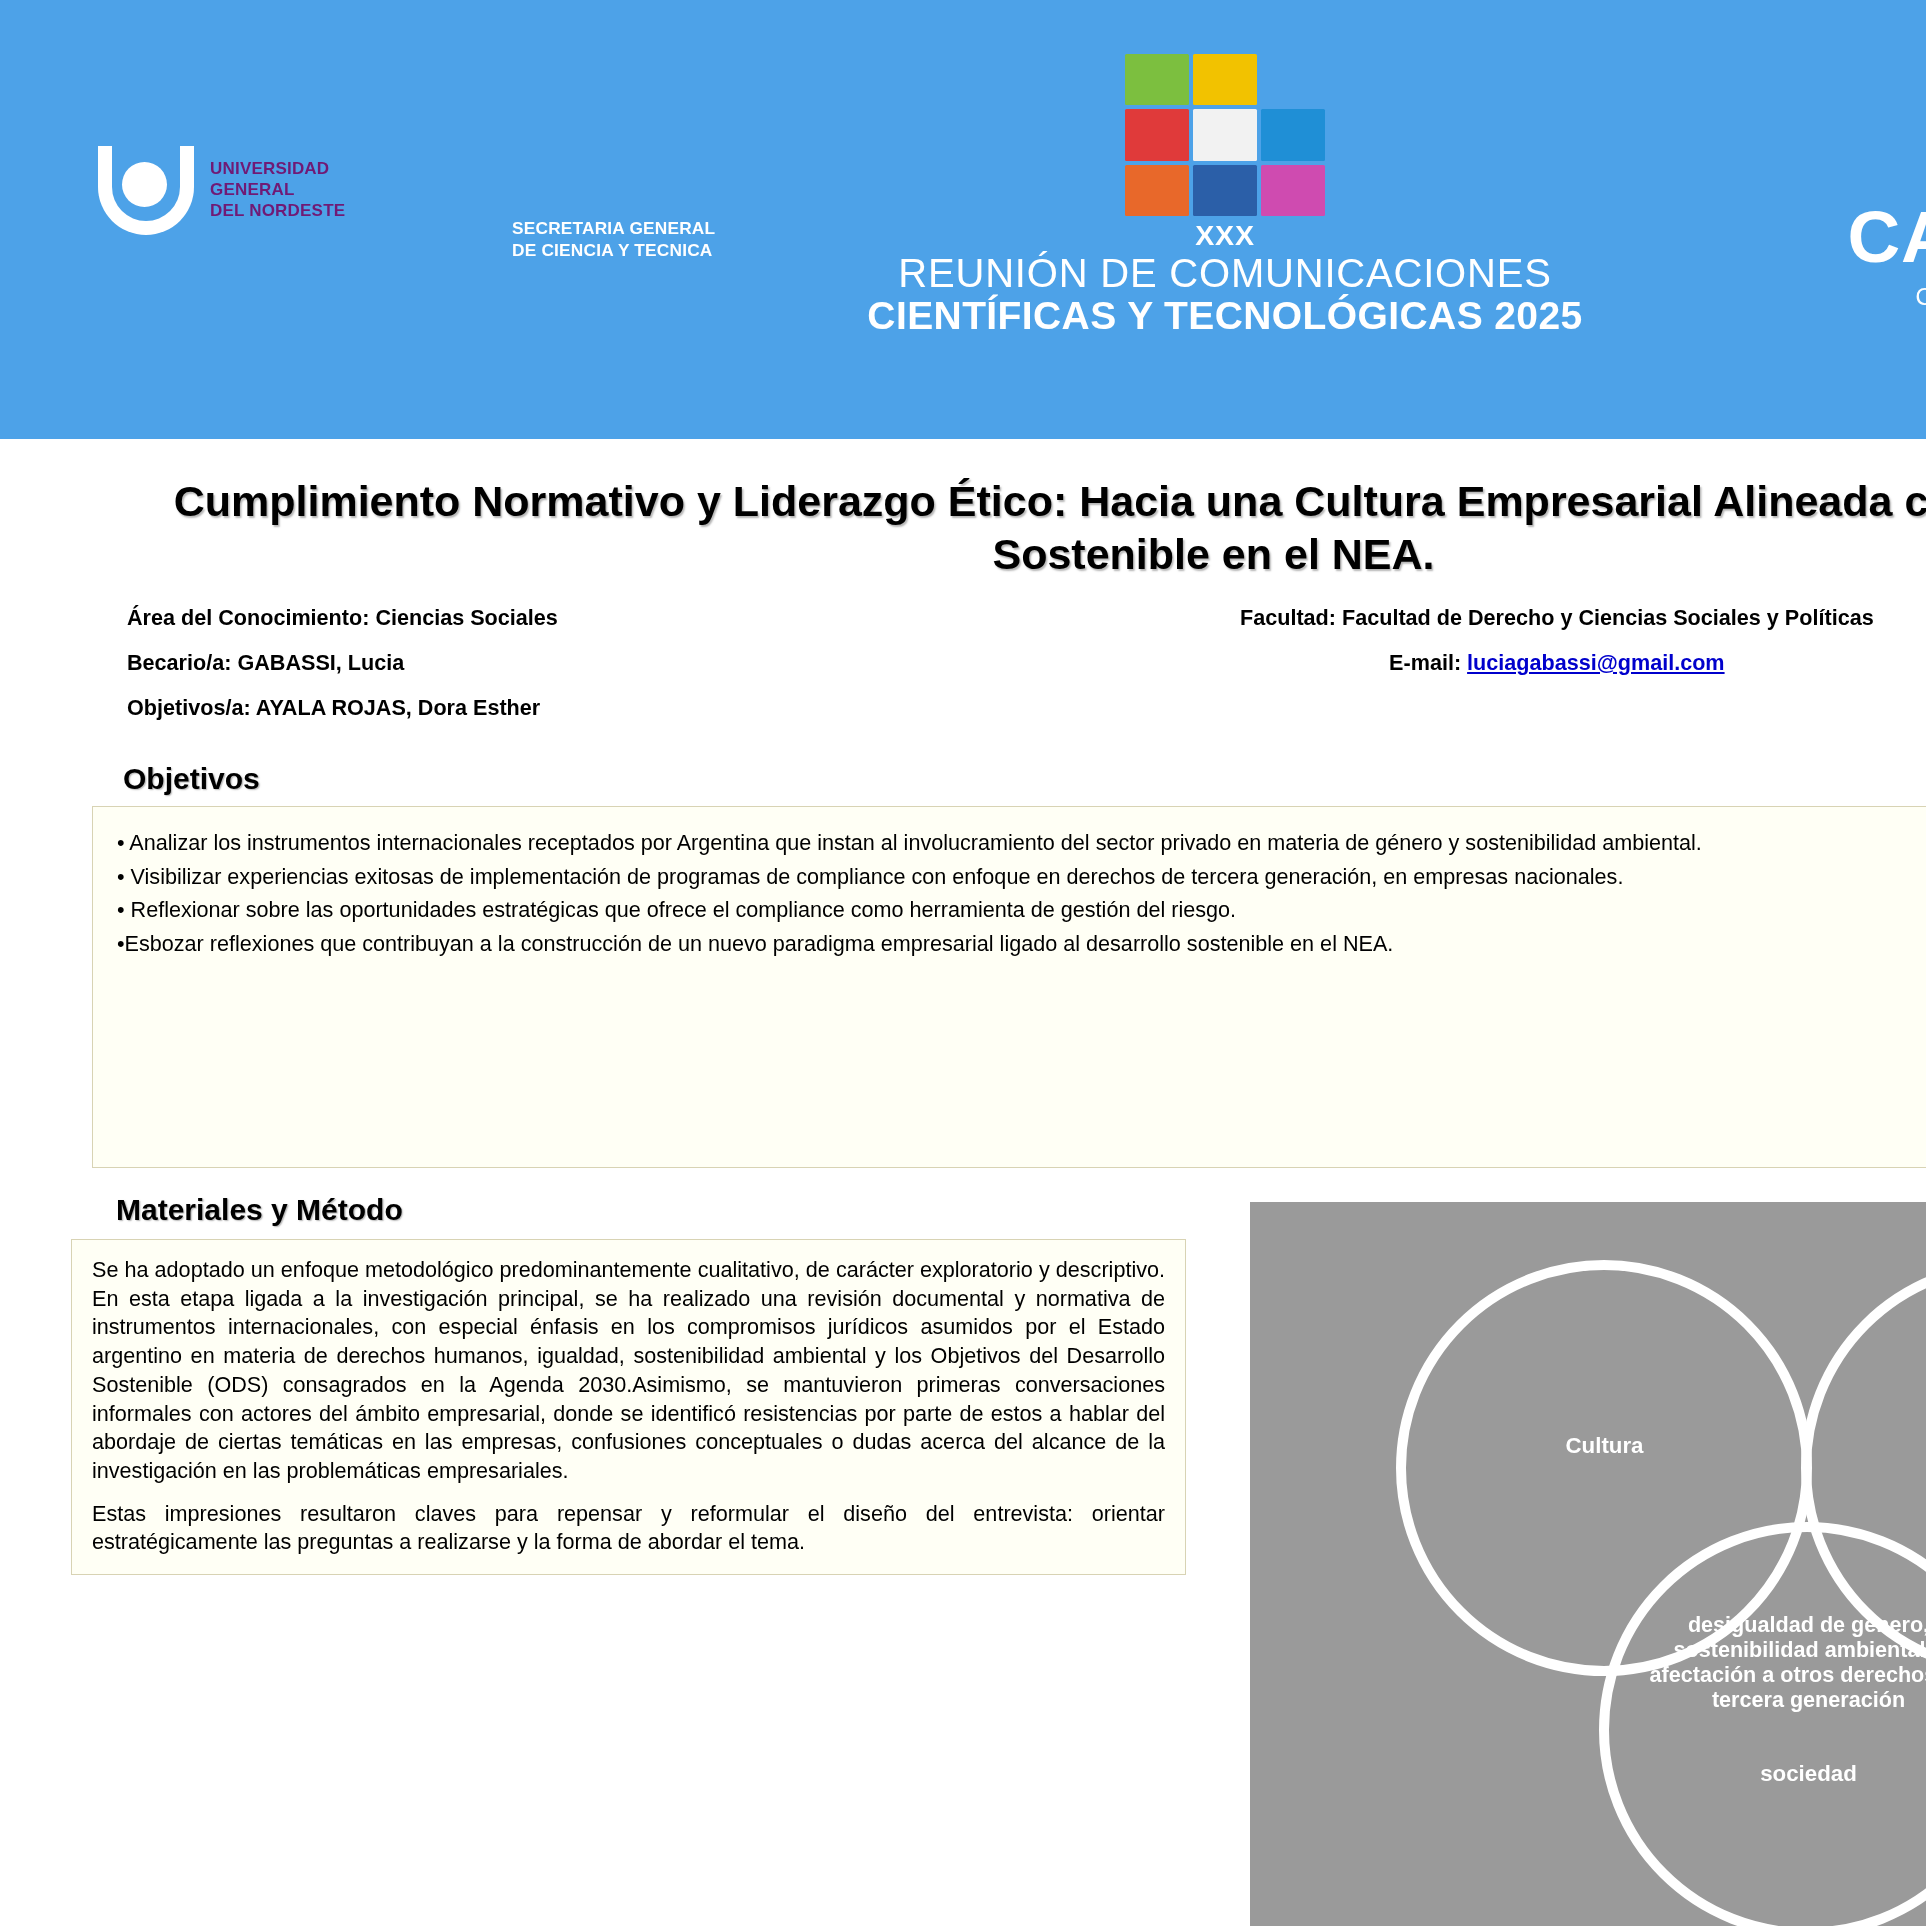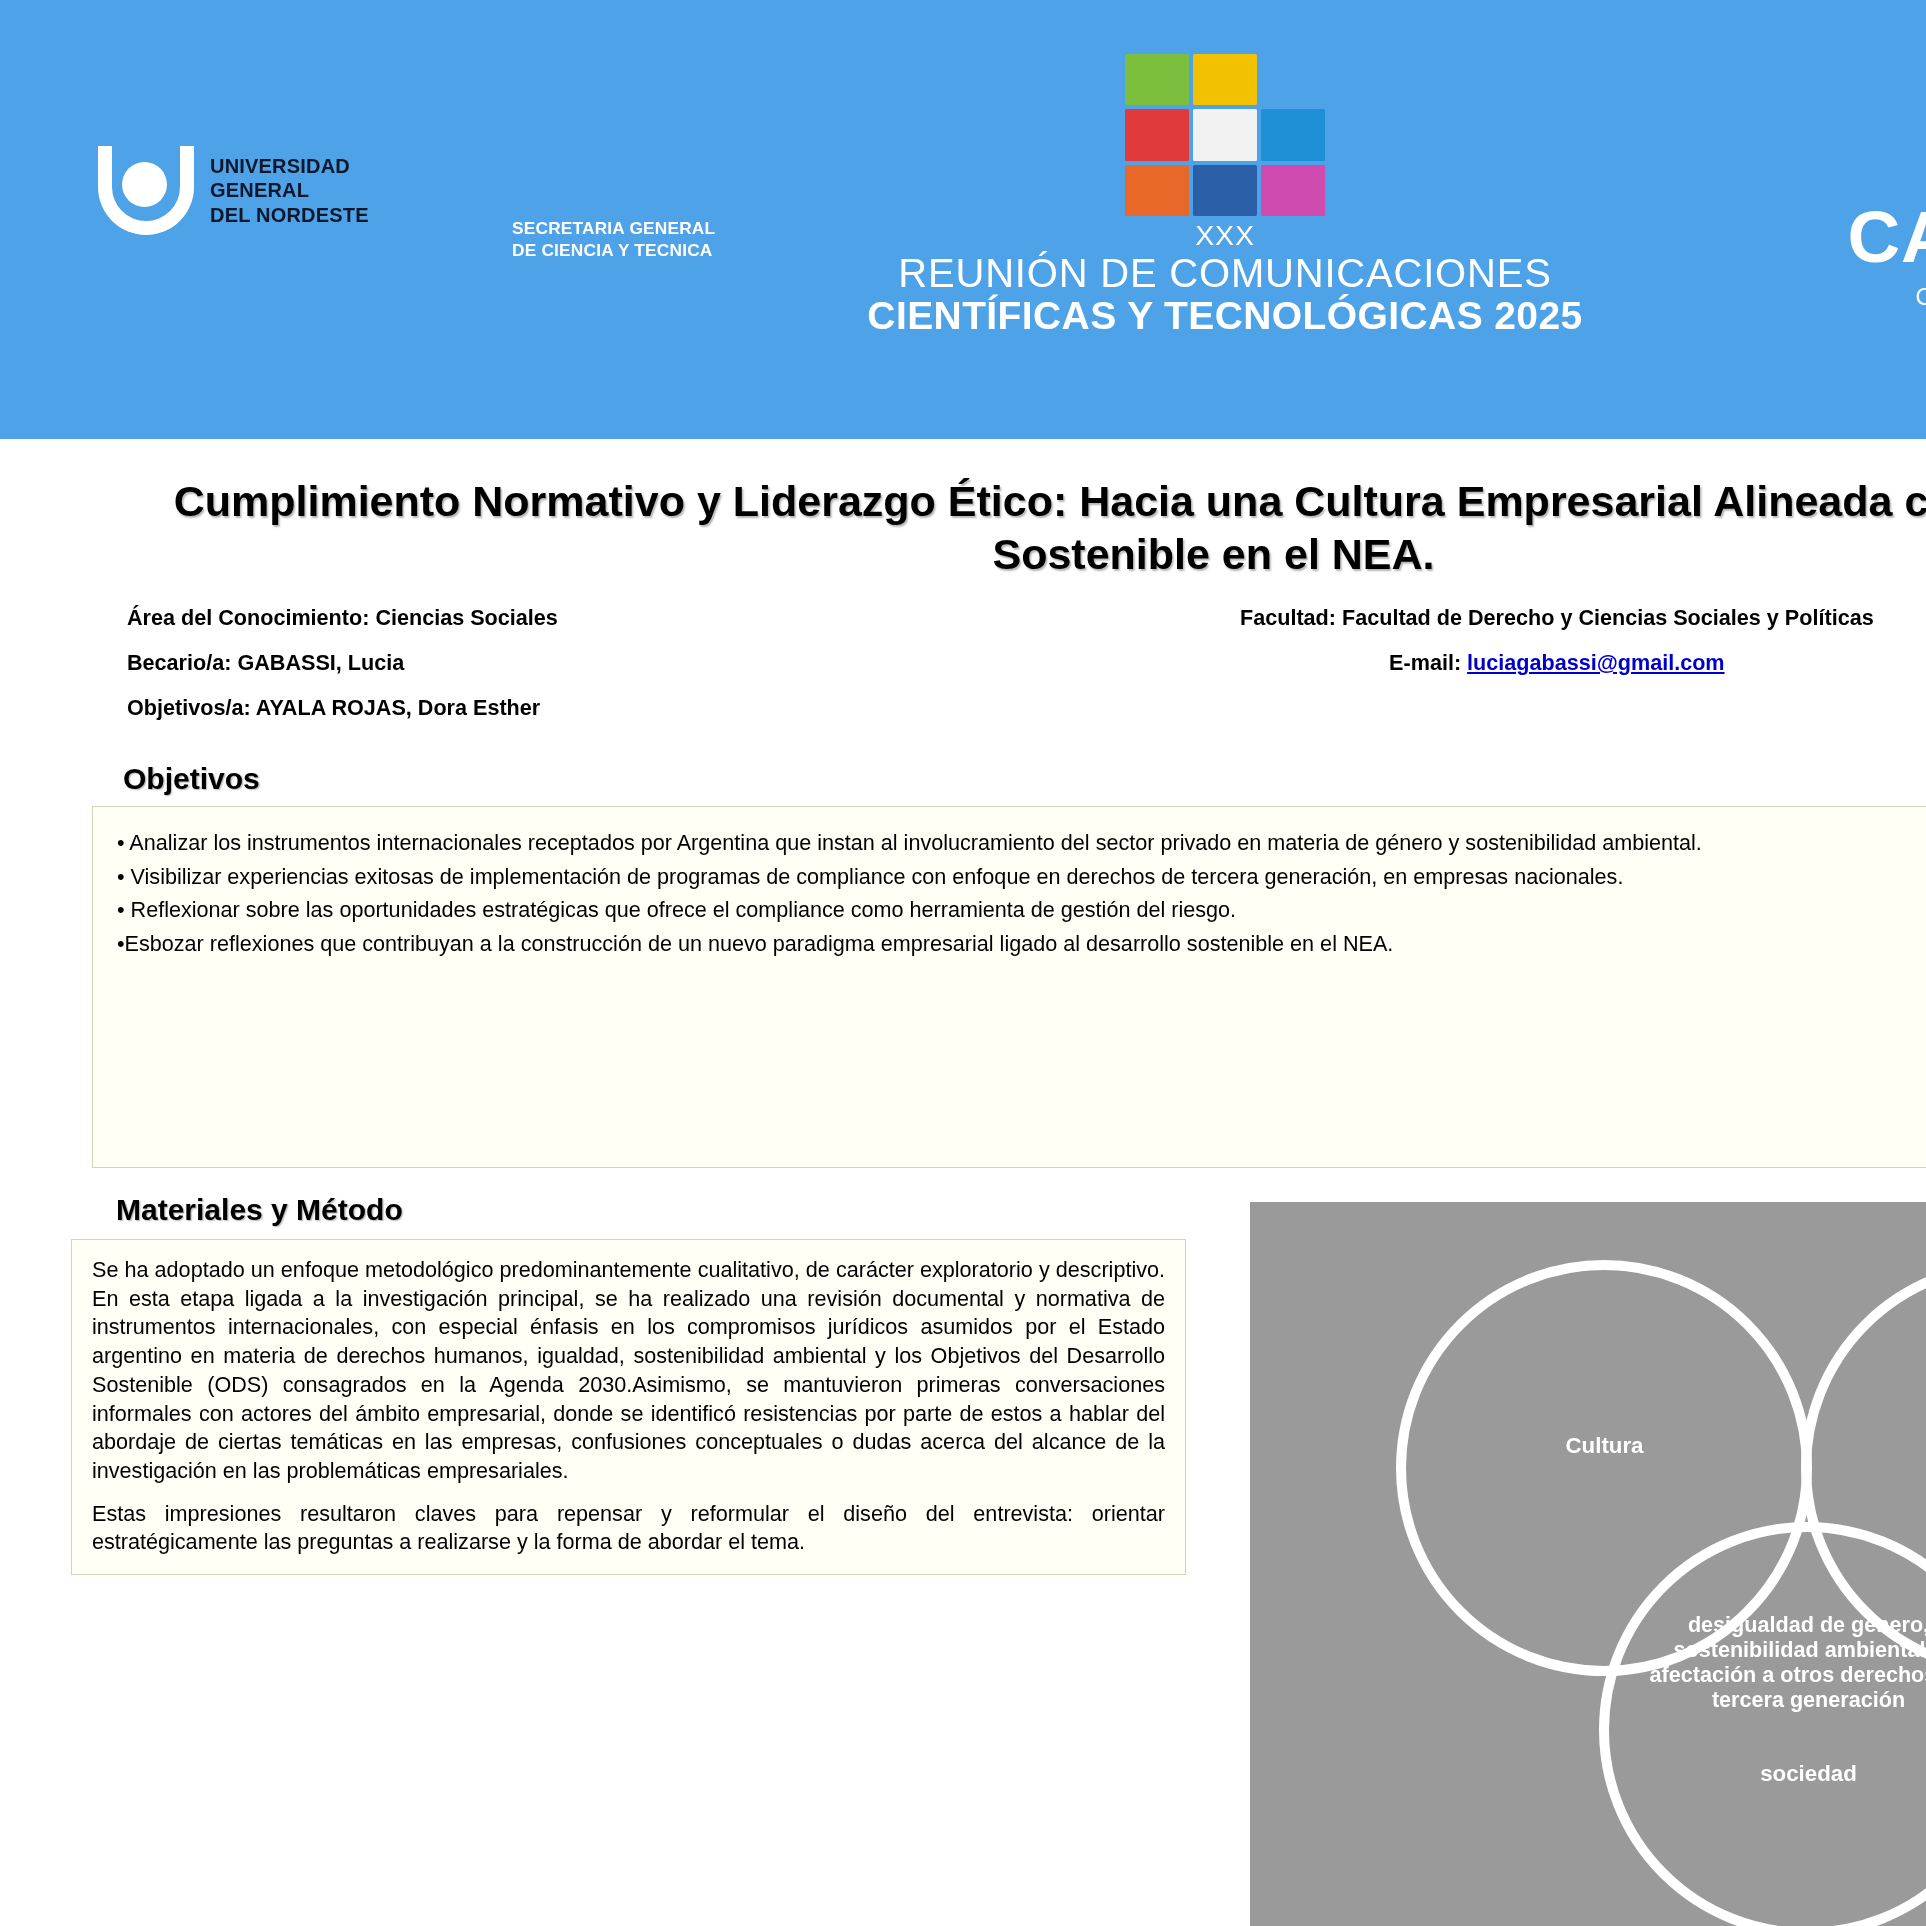--- a/index.html
+++ b/index.html
@@ -55,22 +55,22 @@
     position: absolute;
     left: 24px;
     top: 16px;
     width: 45px;
     height: 45px;
     border-radius: 50%;
     background: #ffffff;
   }
   .unne-text {
     margin-left: 16px;
-    color: #0f172a;
-    font-size: 20px;
+    color: #701a75;
+    font-size: 17px;
     font-weight: bold;
     line-height: 1.23;
     letter-spacing: 0.2px;
   }
   .sec-text {
     position: absolute;
     left: 512px;
     top: 206px;
     color: #ffffff;
     font-size: 17.3px;
@@ -93,21 +93,21 @@
     display: grid;
     grid-template-columns: repeat(3, 1fr);
     grid-template-rows: repeat(3, 1fr);
     gap: 3.9px;
   }
   .sq { border-radius: 1.5px; }
   .sq.blank { background: transparent; }
   .event-xxx {
     color: #ffffff;
     font-size: 28.5px;
-    font-weight: normal;
+    font-weight: bold;
     letter-spacing: 0.8px;
     line-height: 1;
     margin-bottom: 2.3px;
   }
   .event-line1 {
     color: #ffffff;
     font-size: 40px;
     letter-spacing: 0.8px;
     line-height: 1.06;
   }

